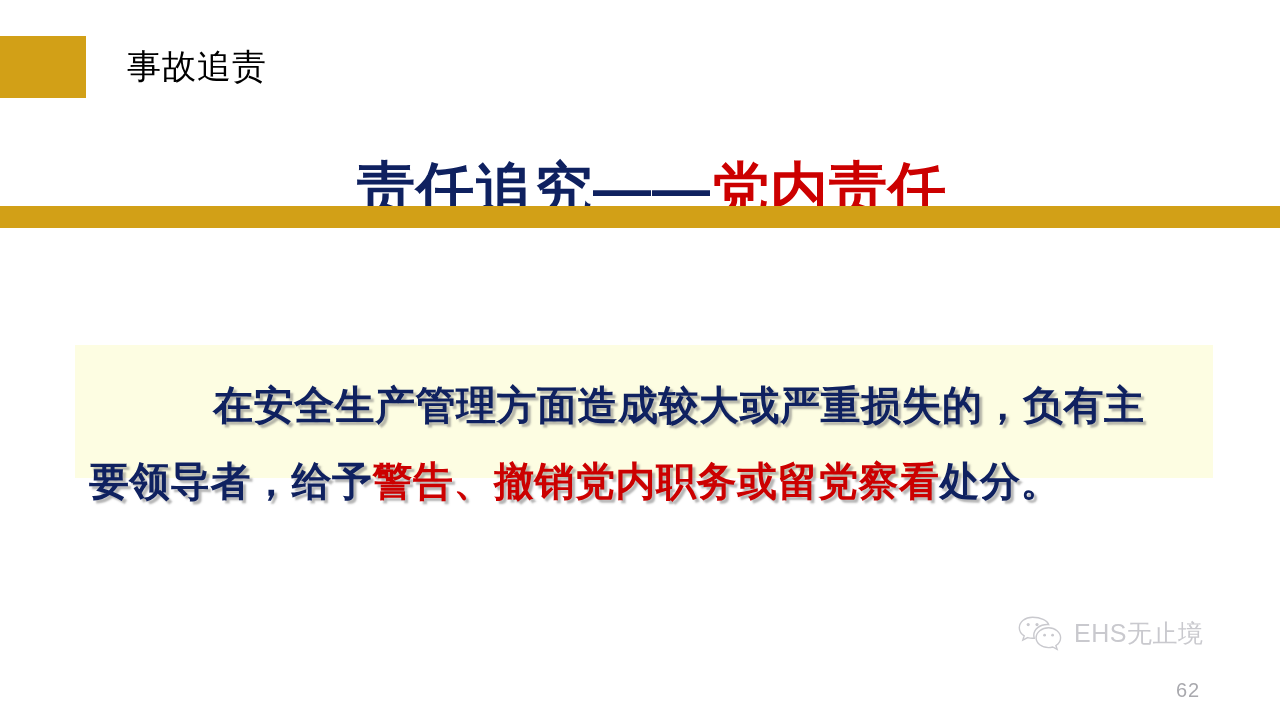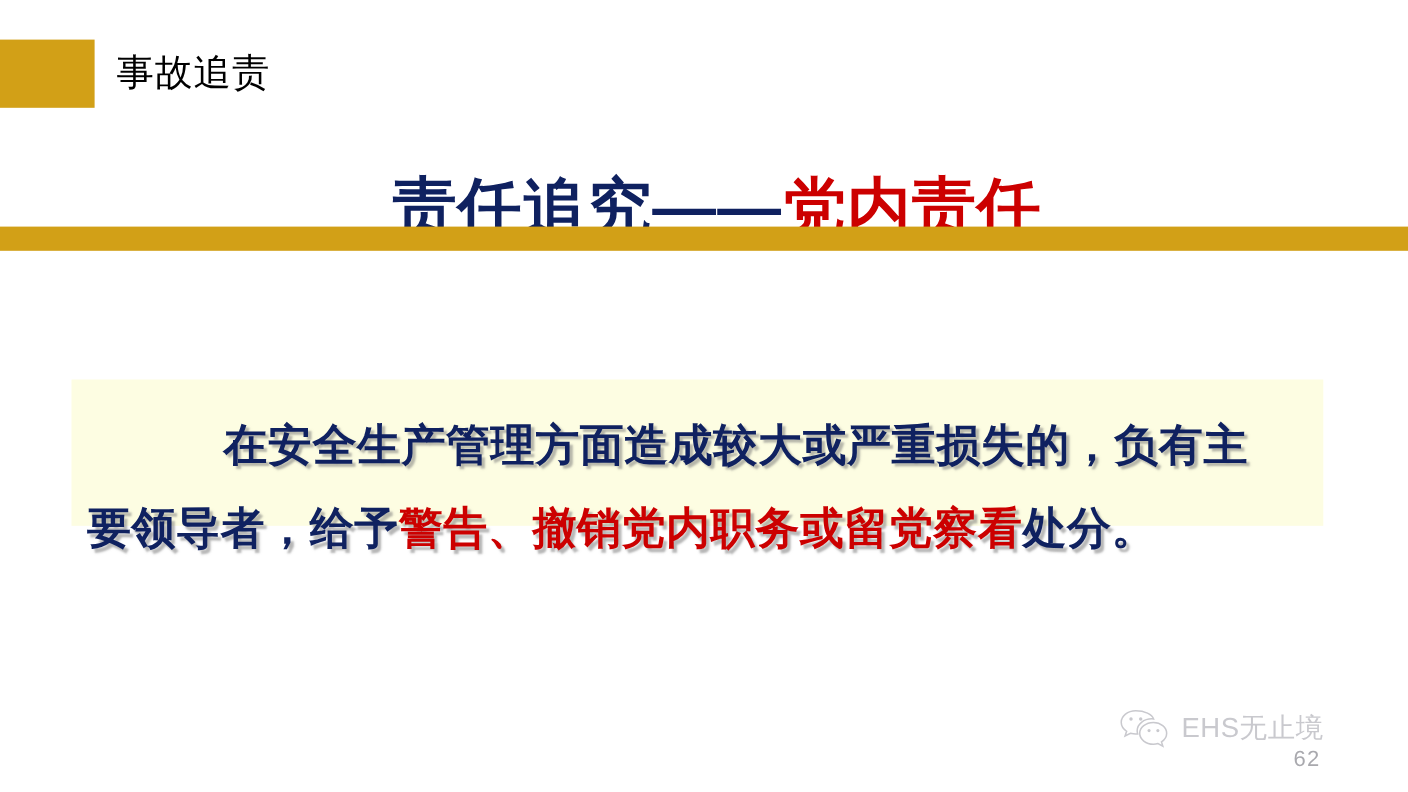--- a/index.html
+++ b/index.html
@@ -20,21 +20,21 @@
     position: absolute;
     left: 0;
     top: 36px;
     width: 86px;
     height: 62px;
     background: #D2A017;
   }
 
   #kicker {
     position: absolute;
-    left: 106px;
+    left: 127px;
     top: 38px;
     font-size: 34px;
     line-height: 56px;
     color: #000000;
     font-weight: 400;
     letter-spacing: 1px;
     white-space: nowrap;
   }
 
   #slide-title {
@@ -57,21 +57,21 @@
     left: 0;
     top: 206px;
     width: 1280px;
     height: 22px;
     background: #D2A017;
   }
 
   
   #content-box {
     position: absolute;
-    left: 65px;
+    left: 75px;
     top: 345px;
     width: 1138px;
     height: 133px;
     background: #FDFDE2;
     box-sizing: border-box;
     padding: 22px 30px 0 14px;
   }
 
   #content-paragraph {
     margin: 0;
@@ -83,21 +83,21 @@
     text-shadow: 3px 3px 2px rgba(120, 120, 120, 0.55);
     word-break: break-all;
   }
   #content-paragraph .c-navy { color: #0F2160; }
   #content-paragraph .c-red  { color: #CC0000; }
 
   
   #brand {
     position: absolute;
     left: 1016px;
-    top: 643px;
+    top: 614px;
     display: flex;
     align-items: center;
     gap: 8px;
   }
   #wechat-icon {
     width: 50px;
     height: 38px;
     display: block;
   }
   #brand-text {

